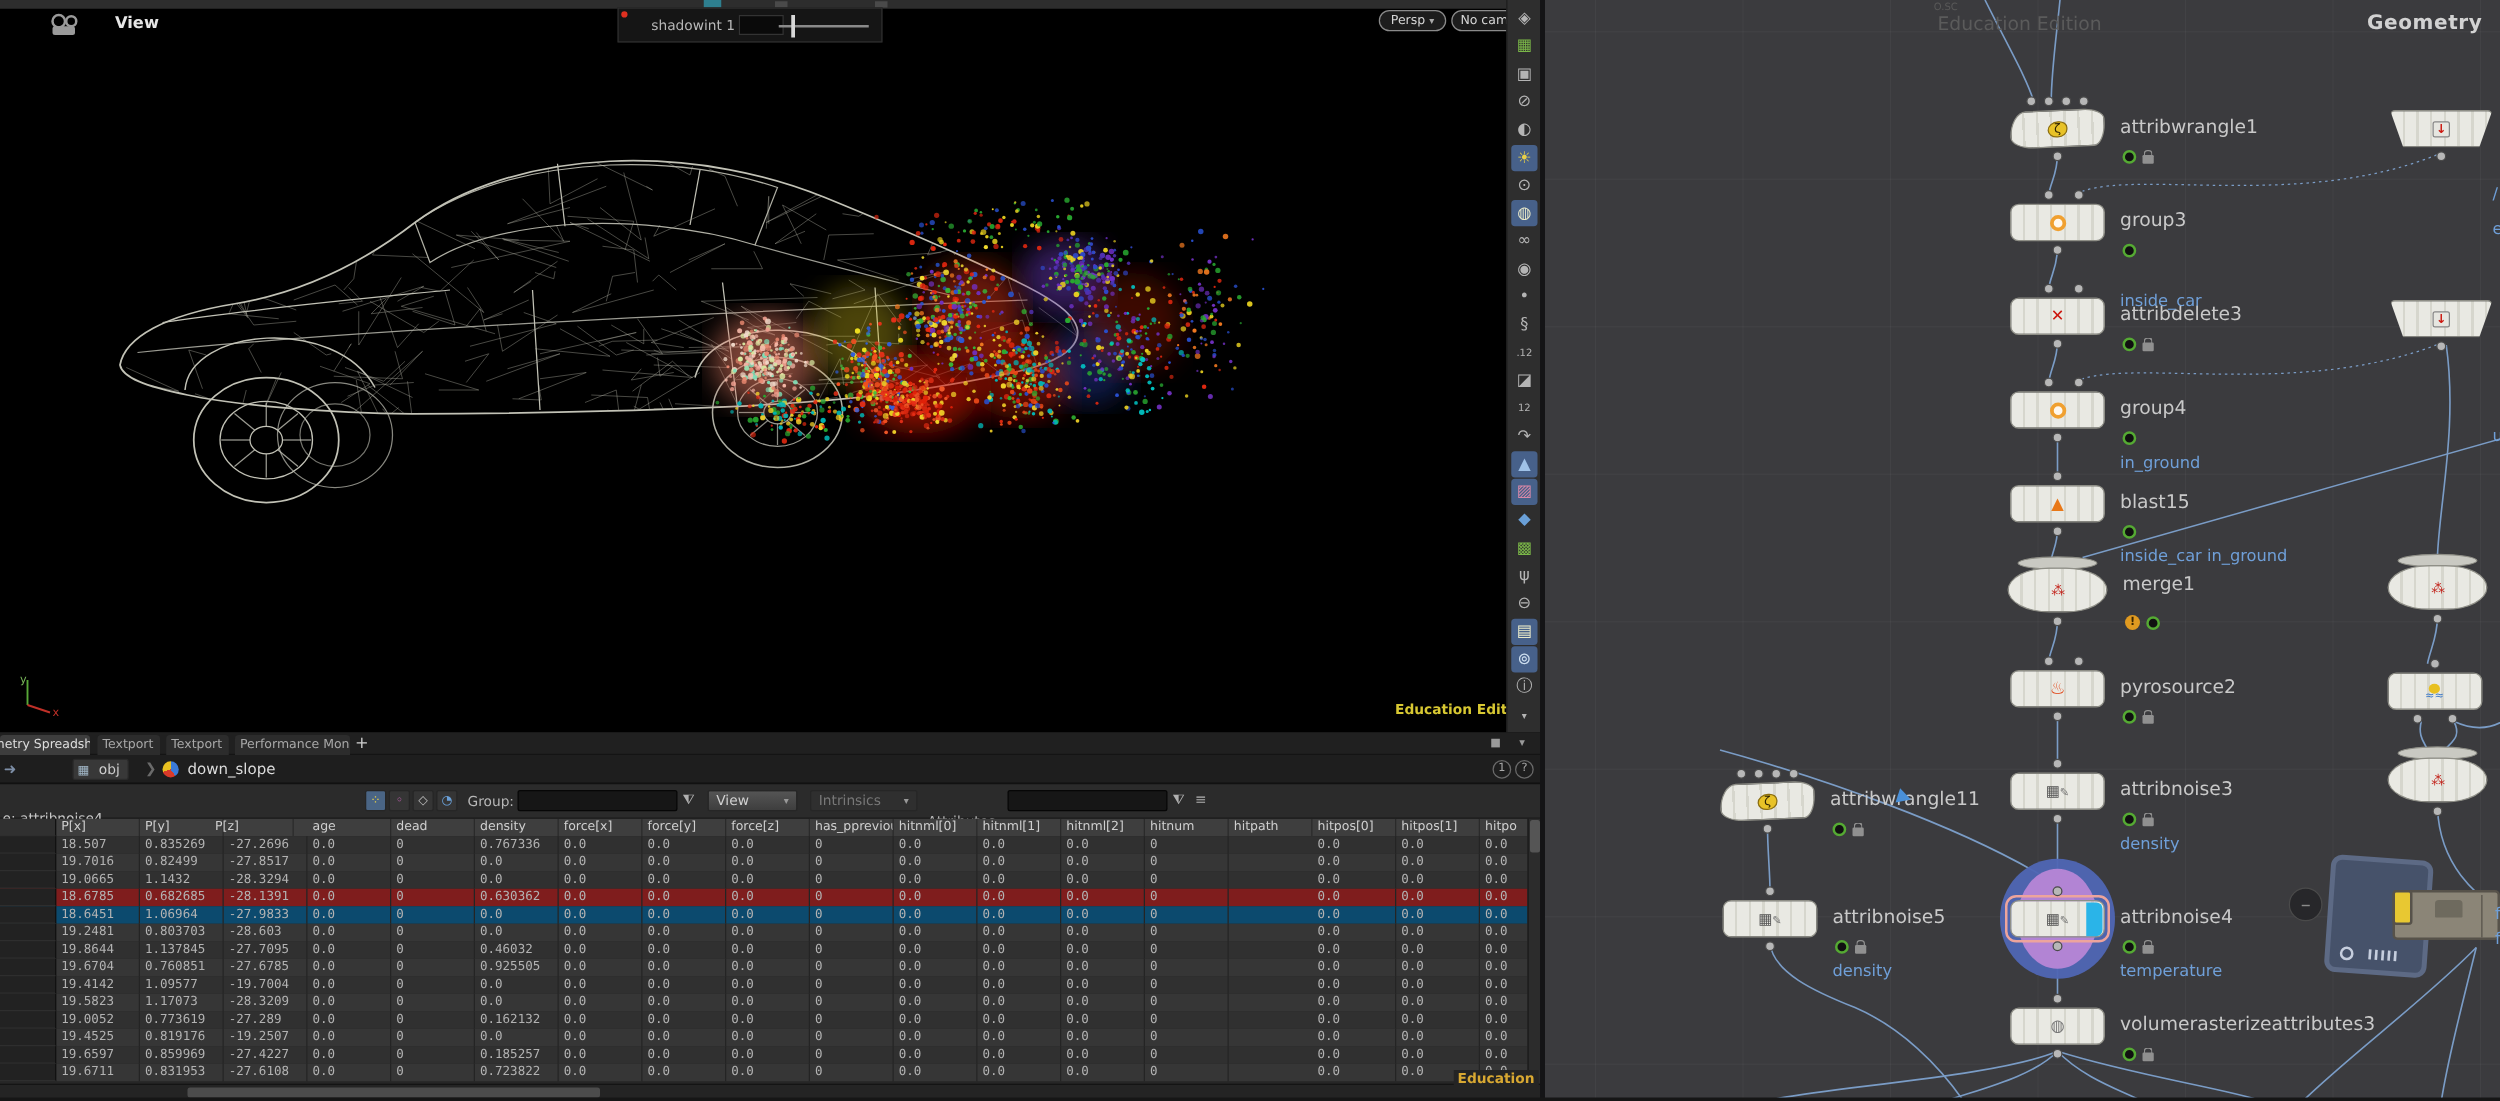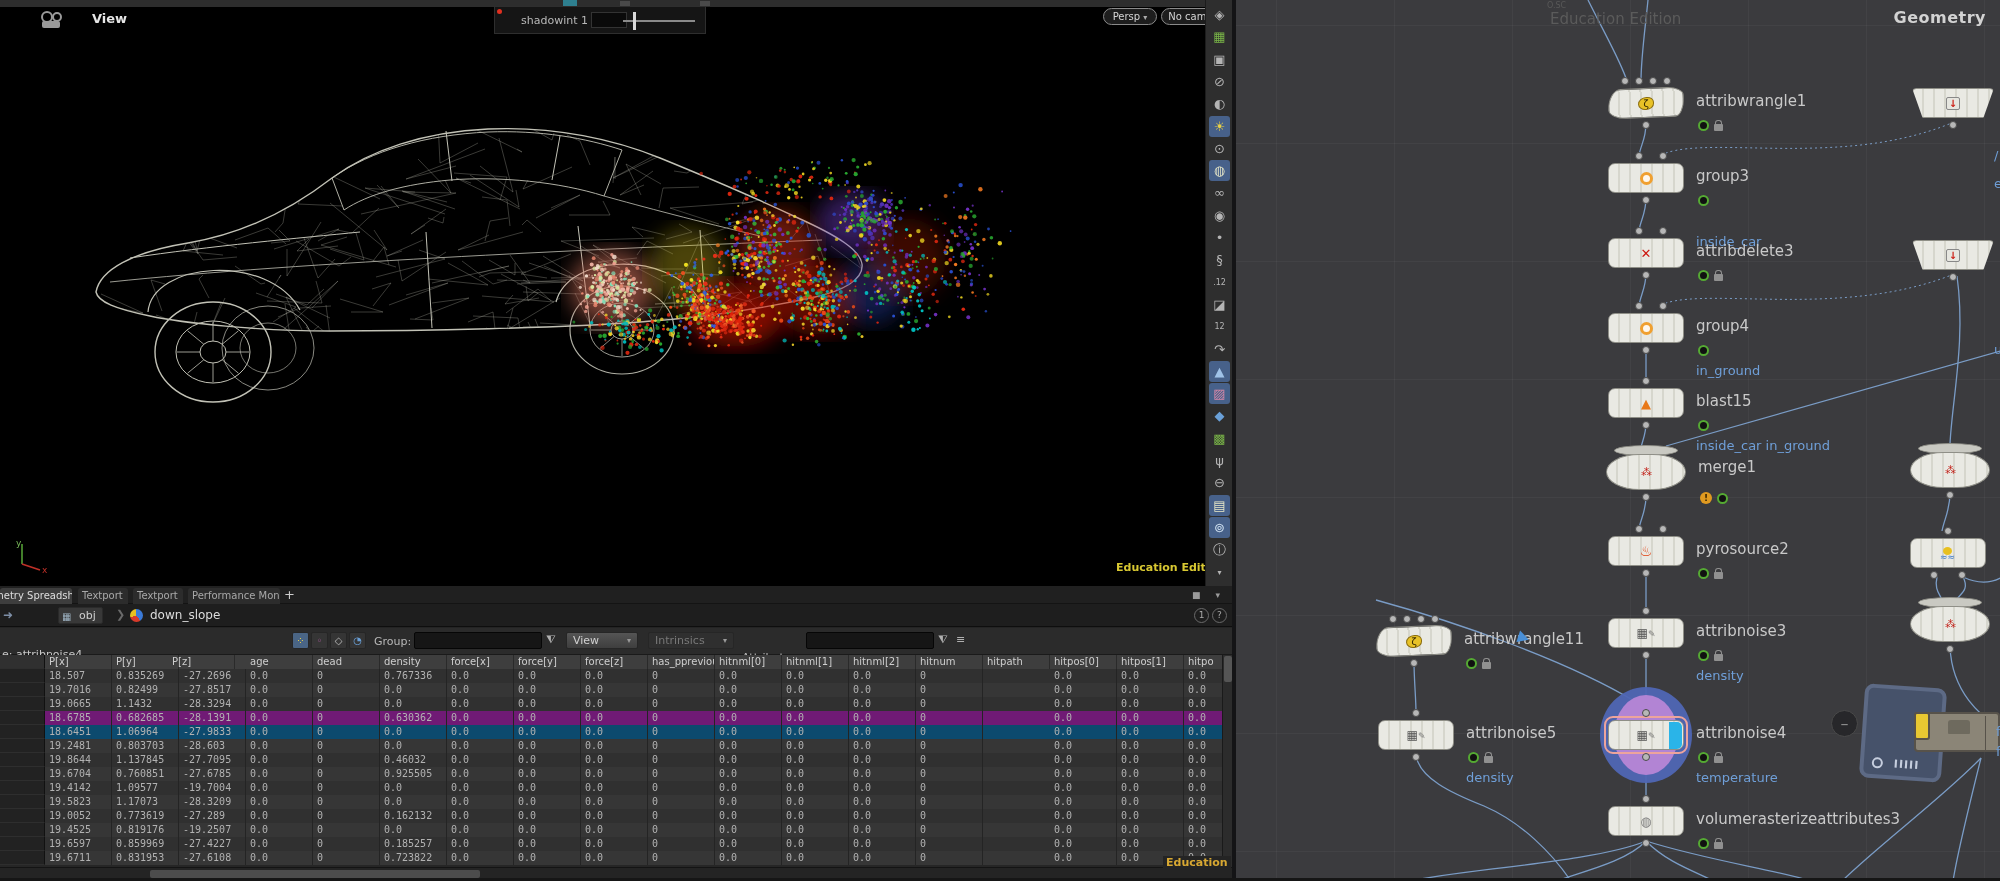--- a/index.html
+++ b/index.html
@@ -2176,21 +2176,21 @@
           <div class="g-cell" style="left: 648px; width: 67px;">0</div>
           <div class="g-cell" style="left: 715px; width: 67px;">0.0</div>
           <div class="g-cell" style="left: 782px; width: 67px;">0.0</div>
           <div class="g-cell" style="left: 849px; width: 67px;">0.0</div>
           <div class="g-cell" style="left: 916px; width: 67px;">0</div>
           <div class="g-cell" style="left: 983px; width: 67px;"></div>
           <div class="g-cell" style="left: 1050px; width: 67px;">0.0</div>
           <div class="g-cell" style="left: 1117px; width: 67px;">0.0</div>
           <div class="g-cell" style="left: 1184px; width: 67px;">0.0</div>
         </div>
-        <div class="g-row" style="top: 56px; background: #701a75;">
+        <div class="g-row" style="top: 56px; background: #7f1d1d;">
           <div class="g-rowhead"></div>
           <div class="g-cell" style="left: 45px; width: 67px;">18.6785</div>
           <div class="g-cell" style="left: 112px; width: 67px;">0.682685</div>
           <div class="g-cell" style="left: 179px; width: 67px;">-28.1391</div>
           <div class="g-cell" style="left: 246px; width: 67px;">0.0</div>
           <div class="g-cell" style="left: 313px; width: 67px;">0</div>
           <div class="g-cell" style="left: 380px; width: 67px;">0.630362</div>
           <div class="g-cell" style="left: 447px; width: 67px;">0.0</div>
           <div class="g-cell" style="left: 514px; width: 67px;">0.0</div>
           <div class="g-cell" style="left: 581px; width: 67px;">0.0</div>

